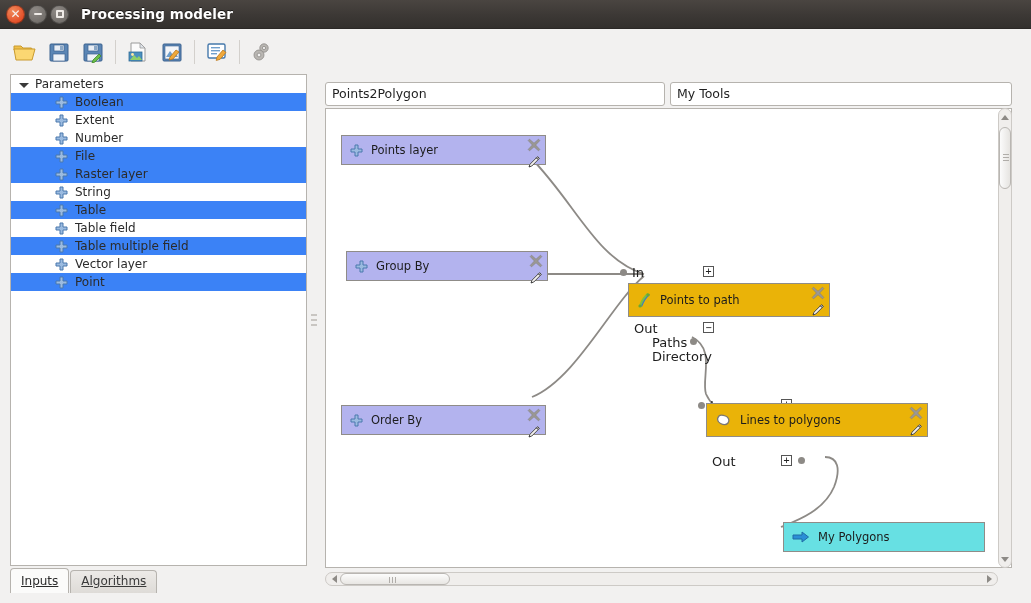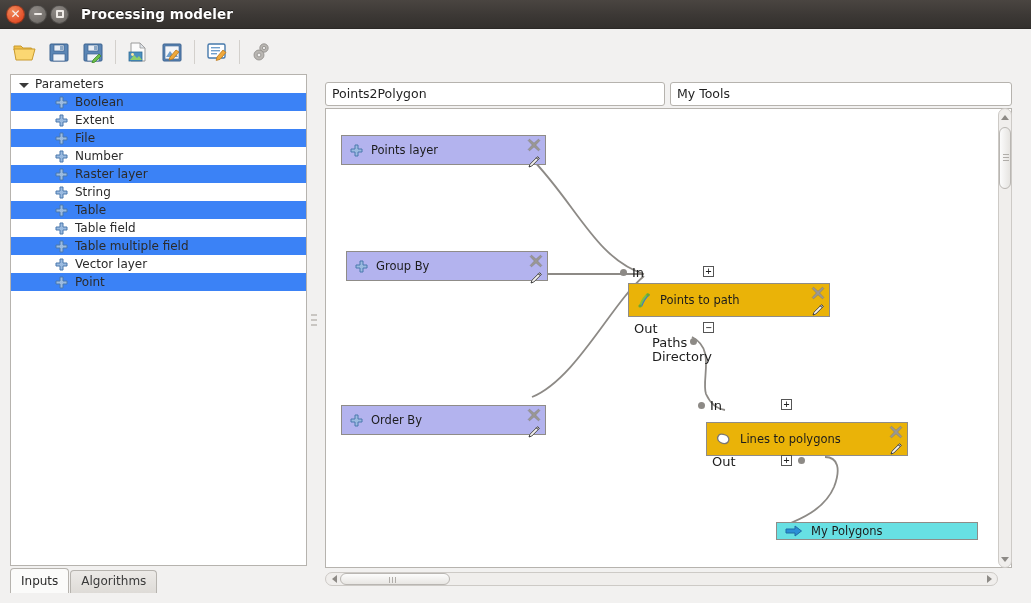--- a/index.html
+++ b/index.html
@@ -112,20 +112,21 @@
   }
   .tab {
     height: 23px; line-height: 21px;
     padding: 0 10px;
     font-size: 12px; color: #3a3a3a;
     border: 1px solid #b6b3ae;
     border-bottom: none;
     border-radius: 4px 4px 0 0;
     background: linear-gradient(to bottom,#eceae7,#dedbd7);
     margin-right: 1px;
+    text-decoration: underline;
   }
   .tab.active {
     background: #fbfbfa;
     color: #2b2b2b;
     height: 25px; line-height: 24px;
   }
 
   
   .txtfield {
     position: absolute;
@@ -212,21 +213,22 @@
   .node.param {
     background: #b3b3ee;
     height: 30px;
   }
   .node.algo {
     background: #eab308;
     height: 34px;
   }
   .node.output {
     background: #67e0e3;
-    height: 18px;
+    height: 30px;
+    margin-left: 7px;
   }
   .node .nlabel { margin-left: 8px; white-space: nowrap; }
   .node .nicon { margin-left: 8px; display: flex; align-items: center; }
   .node .ctrls {
     position: absolute; right: 4px; top: 2px;
     display: flex; flex-direction: column; align-items: center; gap: 0px;
   }
   .port-label {
     position: absolute;
     font-size: 13px; color: #1c1c1c;
@@ -359,35 +361,35 @@
             <span>Boolean</span>
           </div>
           <div class="trow child">
             <span class="plusicon">
               <svg width="13" height="13" viewBox="0 0 13 13">
                 <path d="M5 1 h3 v4 h4 v3 h-4 v4 h-3 v-4 h-4 v-3 h4 z" fill="#9bbbe0" stroke="#4a78ad" stroke-width="1"></path>
               </svg>
             </span>
             <span>Extent</span>
           </div>
+          <div class="trow child">
+            <span class="plusicon">
+              <svg width="13" height="13" viewBox="0 0 13 13">
+                <path d="M5 1 h3 v4 h4 v3 h-4 v4 h-3 v-4 h-4 v-3 h4 z" fill="#9bbbe0" stroke="#4a78ad" stroke-width="1"></path>
+              </svg>
+            </span>
+            <span>Number</span>
+          </div>
           <div class="trow child alt">
             <span class="plusicon">
               <svg width="13" height="13" viewBox="0 0 13 13">
                 <path d="M5 1 h3 v4 h4 v3 h-4 v4 h-3 v-4 h-4 v-3 h4 z" fill="#9bbbe0" stroke="#4a78ad" stroke-width="1"></path>
               </svg>
             </span>
             <span>File</span>
-          </div>
-          <div class="trow child">
-            <span class="plusicon">
-              <svg width="13" height="13" viewBox="0 0 13 13">
-                <path d="M5 1 h3 v4 h4 v3 h-4 v4 h-3 v-4 h-4 v-3 h4 z" fill="#9bbbe0" stroke="#4a78ad" stroke-width="1"></path>
-              </svg>
-            </span>
-            <span>Number</span>
           </div>
           <div class="trow child alt">
             <span class="plusicon">
               <svg width="13" height="13" viewBox="0 0 13 13">
                 <path d="M5 1 h3 v4 h4 v3 h-4 v4 h-3 v-4 h-4 v-3 h4 z" fill="#9bbbe0" stroke="#4a78ad" stroke-width="1"></path>
               </svg>
             </span>
             <span>Raster layer</span>
           </div>
           <div class="trow child">
@@ -557,21 +559,21 @@
             <span class="expander" style="left:377px;top:213px">−</span>
             <span class="port-label" style="left:326px;top:226px">Paths</span>
             <span class="portdot" style="left:364px;top:229px"></span>
             <span class="port-label" style="left:326px;top:240px">Directory</span>
           </div>
           <div>
             <span class="portdot" style="left:372px;top:293px"></span>
             <span class="port-label" style="left:384px;top:289px">In</span>
             <span class="expander" style="left:455px;top:290px">+</span>
           </div>
-          <div class="node algo" style="left: 380px; top: 313px; width: 202px;">
+          <div class="node algo" style="left: 380px; top: 294px; width: 222px;">
             <span class="nicon">
               <svg width="17" height="15" viewBox="0 0 17 15">
                 <path d="M4 3 C1.5 5.5, 2.5 9, 5.5 10.5 C8 11.8, 11 12.5, 13 10 C15 7.5, 13.5 4, 10.5 3 C8 2.2, 5.5 1.6, 4 3 Z" fill="#ffffff" stroke="#7a7773" stroke-width="1.3"></path>
               </svg>
             </span>
             <span class="nlabel">Lines to polygons</span>
             <span class="ctrls">
               <span><svg width="14" height="14" viewBox="0 0 14 14">
                   <path d="M2.5 1.2 L7 5.2 L11.5 1.2 L12.8 2.6 L8.6 7 L12.8 11.4 L11.5 12.8 L7 8.8 L2.5 12.8 L1.2 11.4 L5.4 7 L1.2 2.6 Z" fill="#9b9894" stroke="#807d79" stroke-width=".6"></path>
                 </svg></span>

